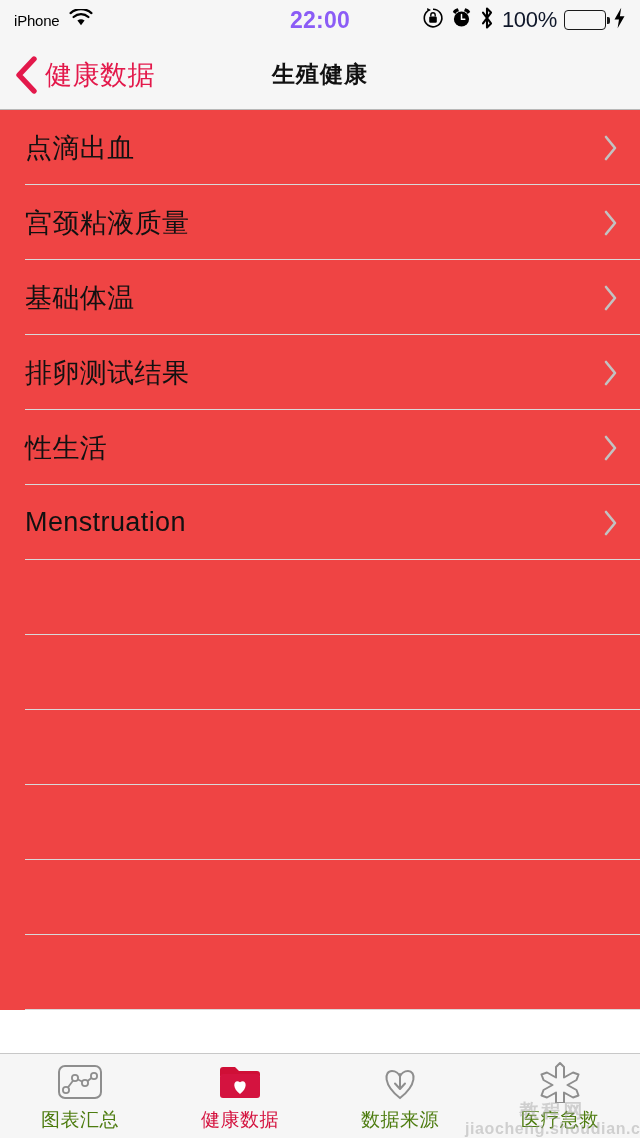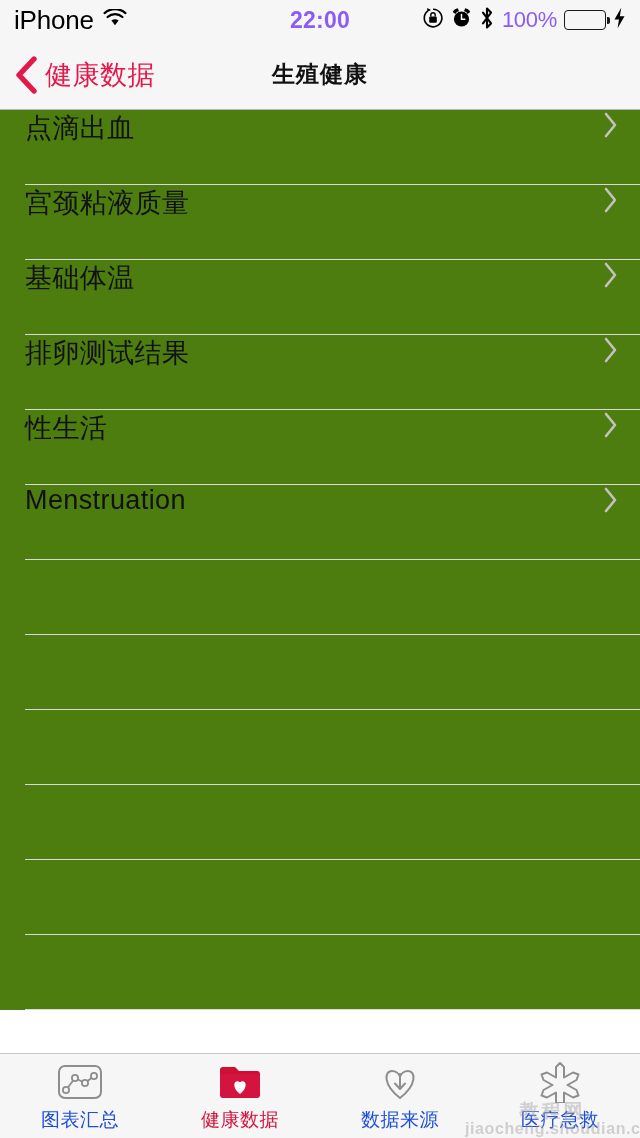--- a/index.html
+++ b/index.html
@@ -25,21 +25,21 @@
     padding: 0 14px;
     box-sizing: border-box;
     position: relative;
   }
   .status-left {
     display: flex;
     align-items: center;
     gap: 9px;
   }
   .carrier {
-    font-size: 26px;
+    font-size: 15px;
     color: #000;
     letter-spacing: -0.2px;
   }
   .status-center {
     position: absolute;
     left: 0; right: 0;
     text-align: center;
     font-size: 23px;
     font-weight: bold;
     color: #8b5cf6;
@@ -48,21 +48,21 @@
   }
   .status-right {
     margin-left: auto;
     display: flex;
     align-items: center;
     gap: 7px;
     z-index: 2;
   }
   .battery-pct {
     font-size: 22px;
-    color: #8b5cf6;
+    color: #0f172a;
     letter-spacing: -0.3px;
   }
   .battery-shell {
     width: 42px;
     height: 20px;
     border: 1.8px solid #1a1a1a;
     border-radius: 4px;
     position: relative;
     box-sizing: border-box;
     padding: 1.5px;
@@ -122,26 +122,27 @@
   }
 
   
   .list {
     background: #ffffff;
     position: relative;
   }
   .list-row {
     height: 75px;
     display: flex;
+    align-items: center;
     position: relative;
     padding-left: 25px;
     padding-right: 20px;
     box-sizing: border-box;
     cursor: pointer;
-    background: #4d7c0f;
+    background: #ef4444;
   }
   .list-row::after {
     content: "";
     position: absolute;
     left: 25px;
     right: 0;
     bottom: 0;
     height: 1px;
     background: #d9d9d9;
   }
@@ -181,21 +182,21 @@
     position: relative;
   }
   .tab-icon {
     height: 44px;
     display: flex;
     align-items: center;
     justify-content: center;
   }
   .tab-label {
     font-size: 19px;
-    color: #1d4ed8;
+    color: #4d7c0f;
     letter-spacing: 0.5px;
   }
   .tab-item.active .tab-label {
     color: #d4133f;
   }
 
   
   .watermark {
     position: absolute;
     right: 0;

